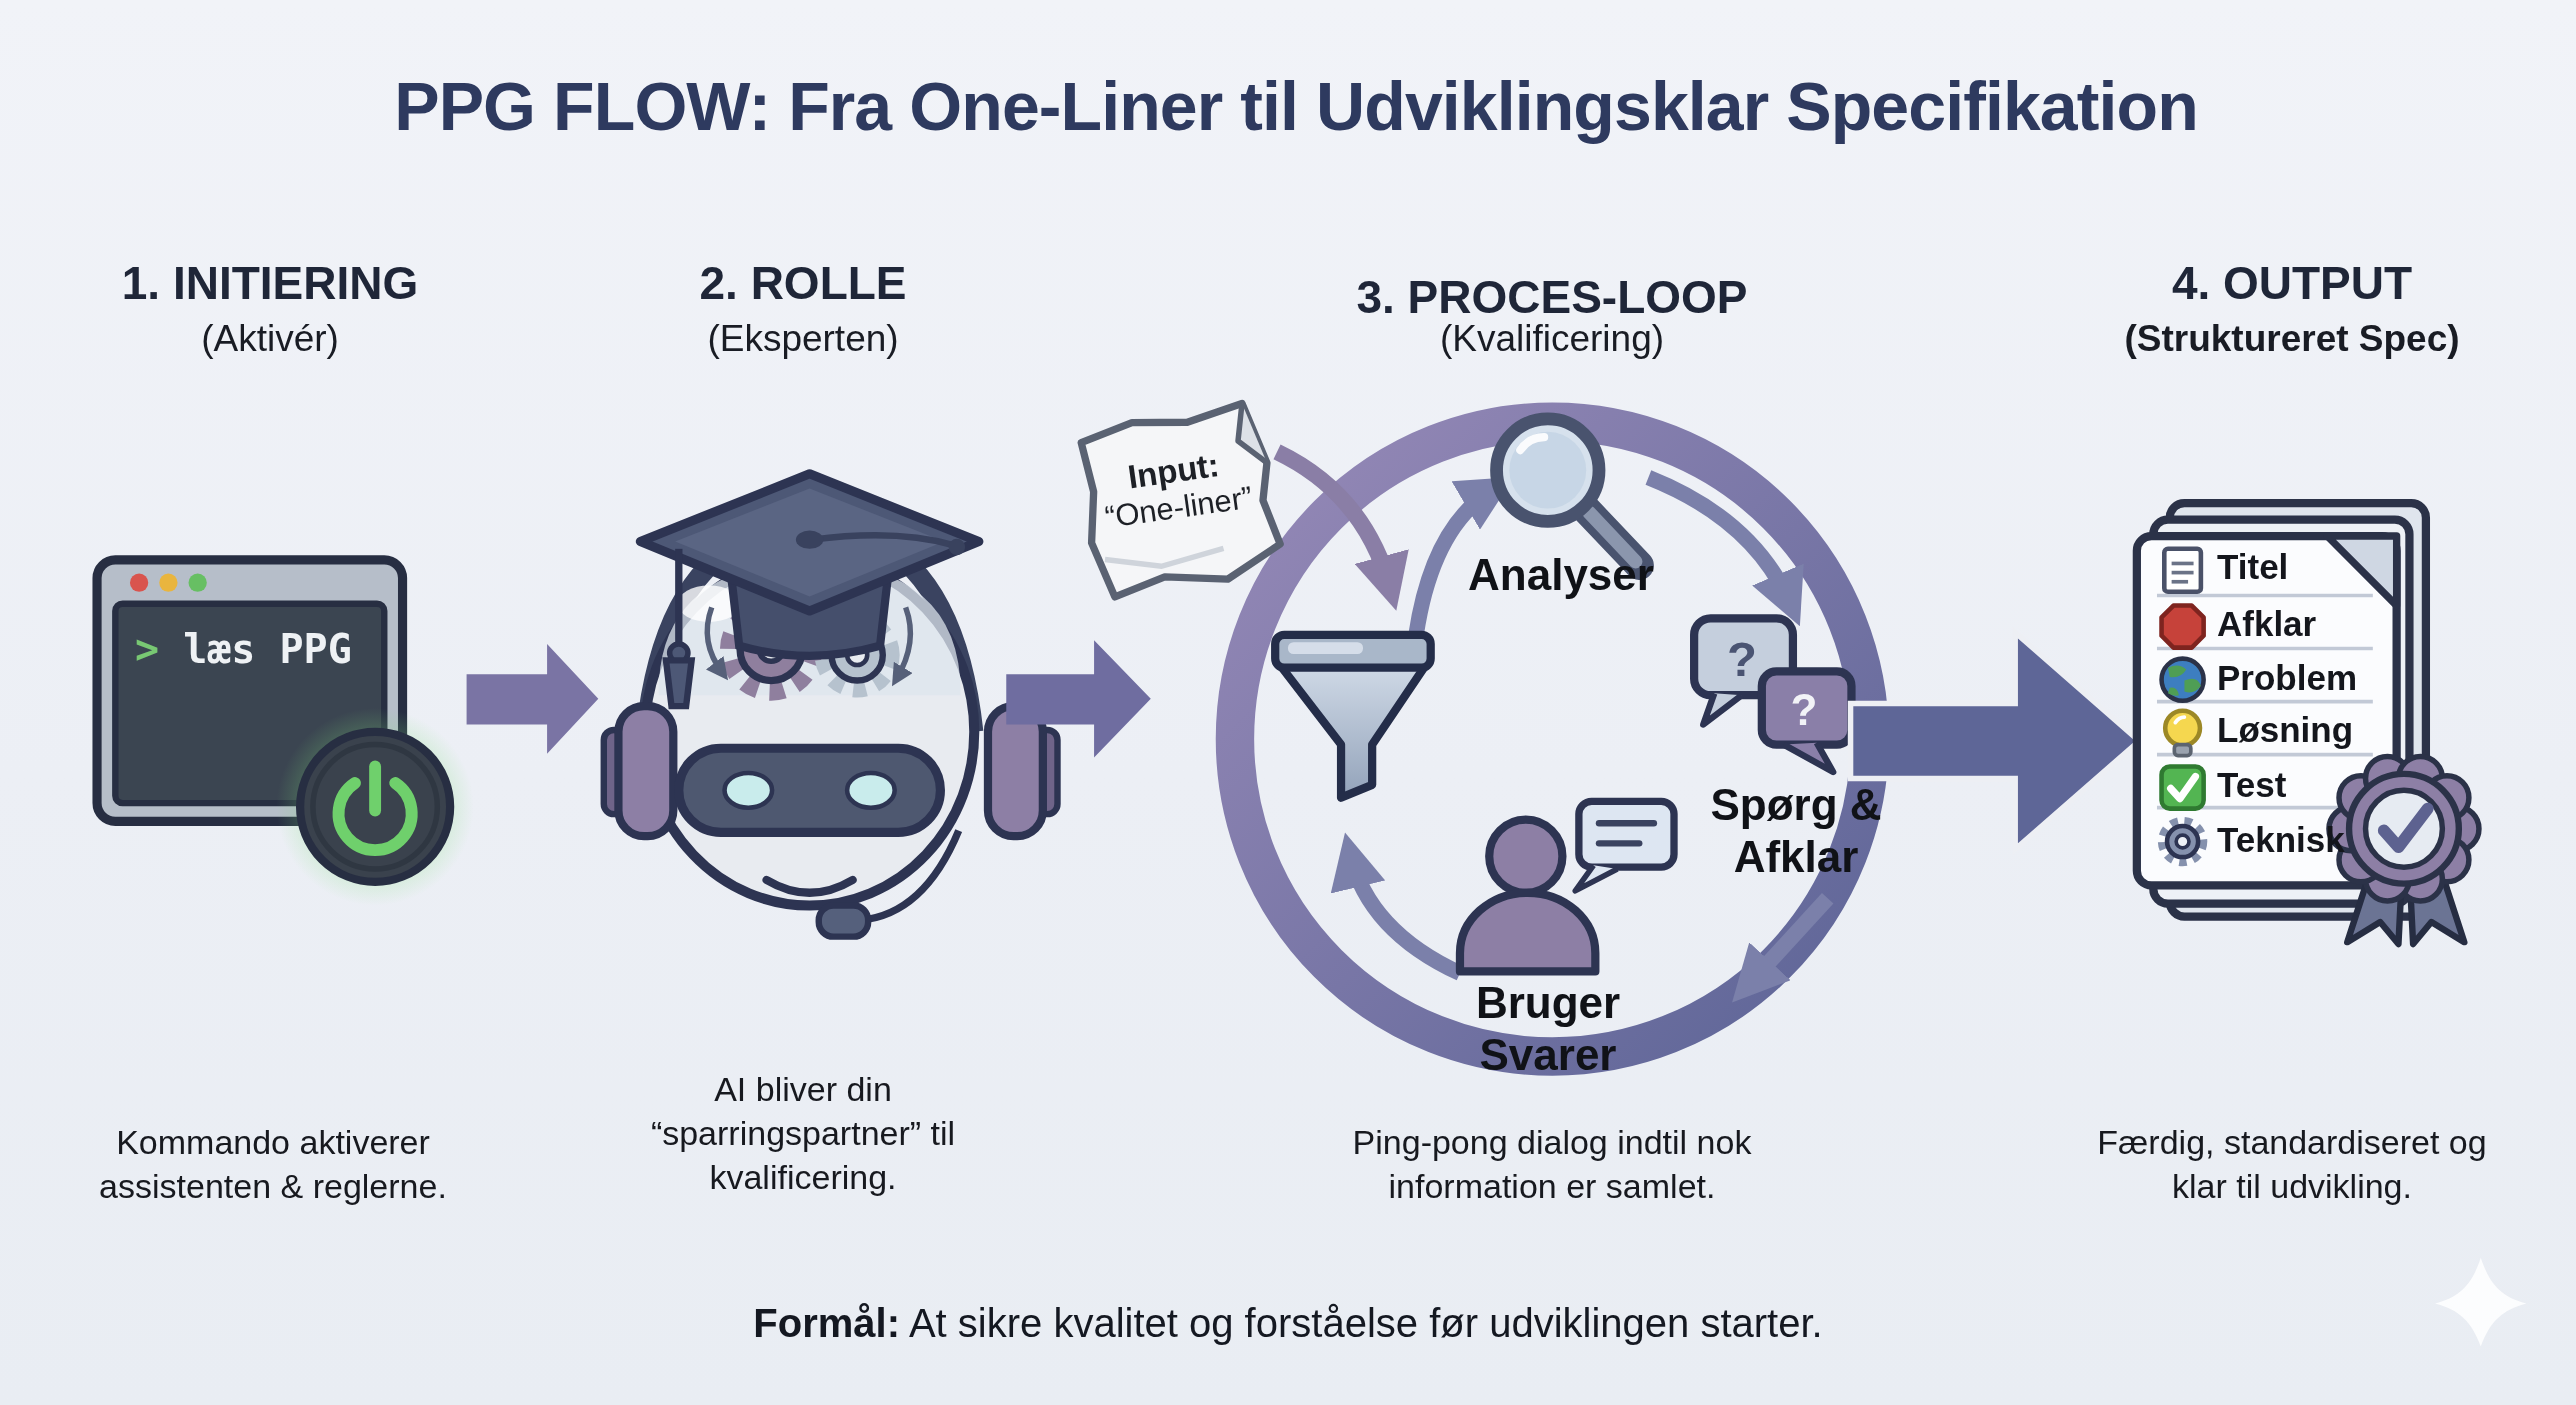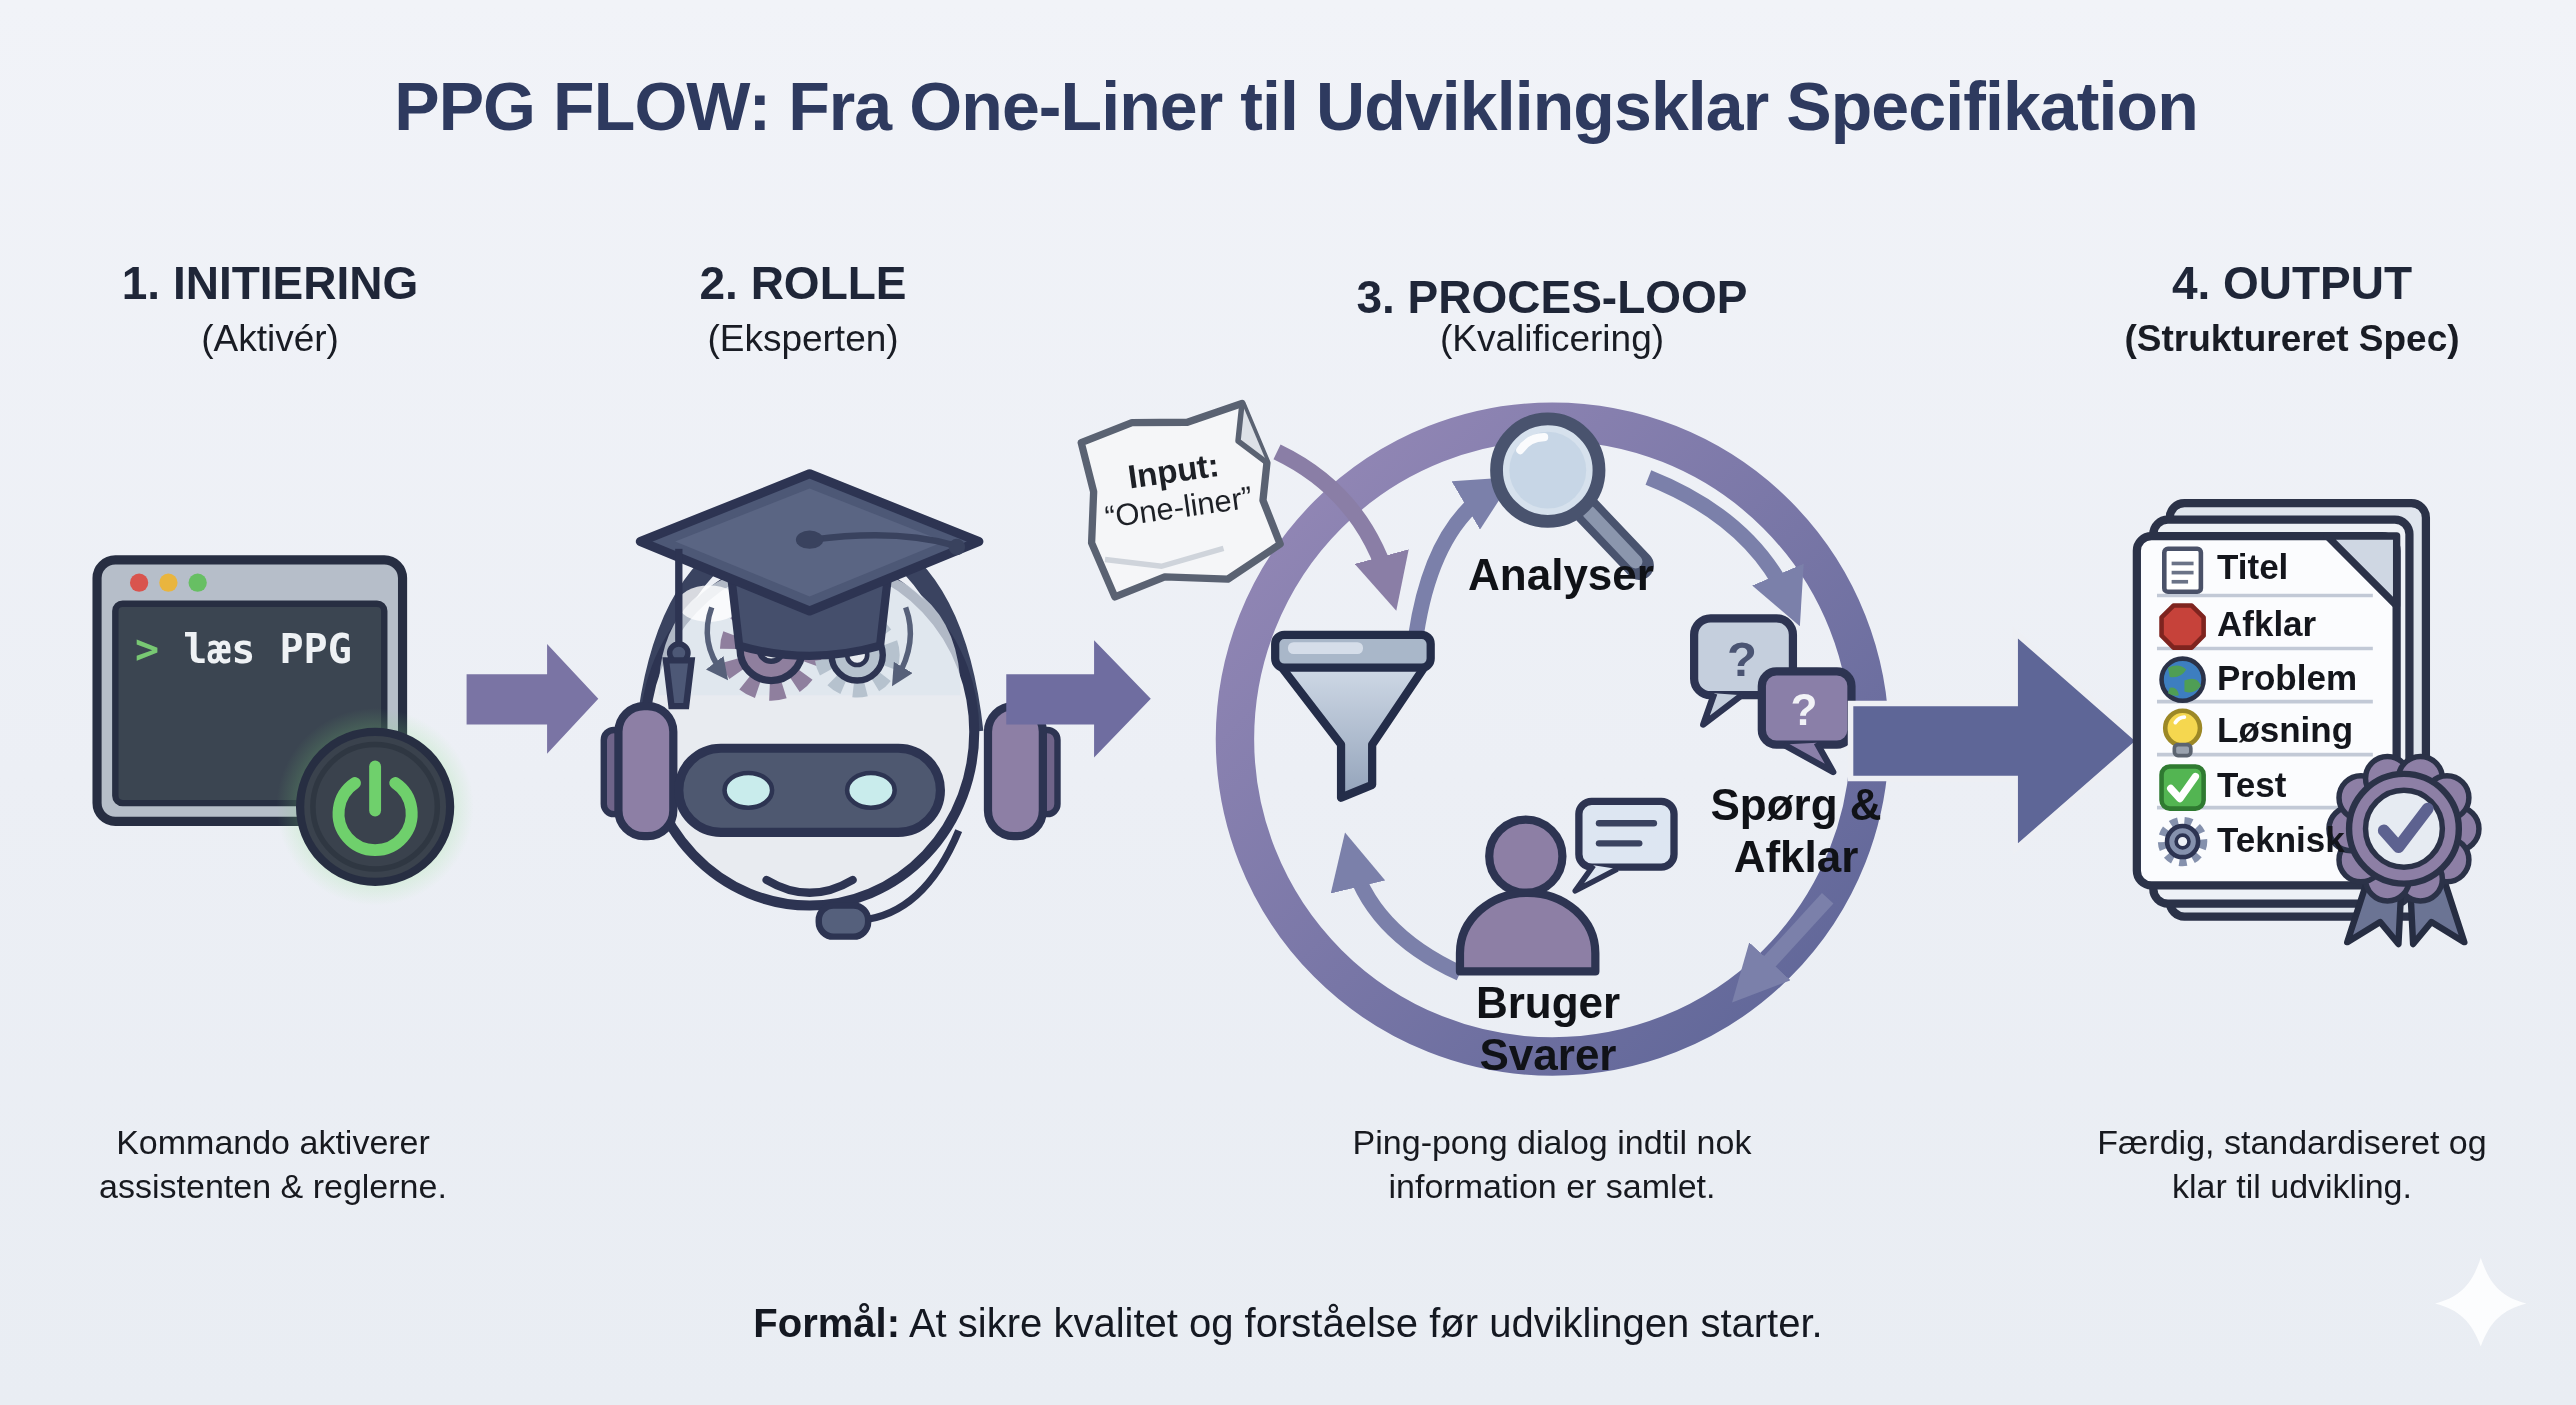--- a/index.html
+++ b/index.html
@@ -251,19 +251,20 @@
 <div class="t qmark" style="left:1804px;top:710px;font-size:44px;color:#f2f3f7;">?</div>
 
 <div class="t doc-label" style="left:2217px;top:547px;">Titel</div>
 <div class="t doc-label" style="left:2217px;top:604px;">Afklar</div>
 <div class="t doc-label" style="left:2217px;top:658px;">Problem</div>
 <div class="t doc-label" style="left:2217px;top:710px;">Løsning</div>
 <div class="t doc-label" style="left:2217px;top:765px;">Test</div>
 <div class="t doc-label" style="left:2217px;top:820px;">Teknisk</div>
 
 <div class="t ctr caption" style="left:273px;top:1120px;width:457px;">Kommando aktiverer assistenten &amp; reglerne.</div>
+<div class="t ctr caption" style="left:803px;top:1067px;width:366px;">AI bliver din “sparringspartner” til kvalificering.</div>
 <div class="t ctr caption" style="left:1552px;top:1120px;width:512px;">Ping-pong dialog indtil nok information er samlet.</div>
 <div class="t ctr caption" style="left:2292px;top:1120px;width:439px;">Færdig, standardiseret og klar til udvikling.</div>
 
 <div class="t ctr footer" style="left:1288px;top:1301px;"><span class="flabel">Formål:</span><span> At sikre kvalitet og forståelse før udviklingen starter.</span></div>
 
 </div>
 
 
 </body></html>

